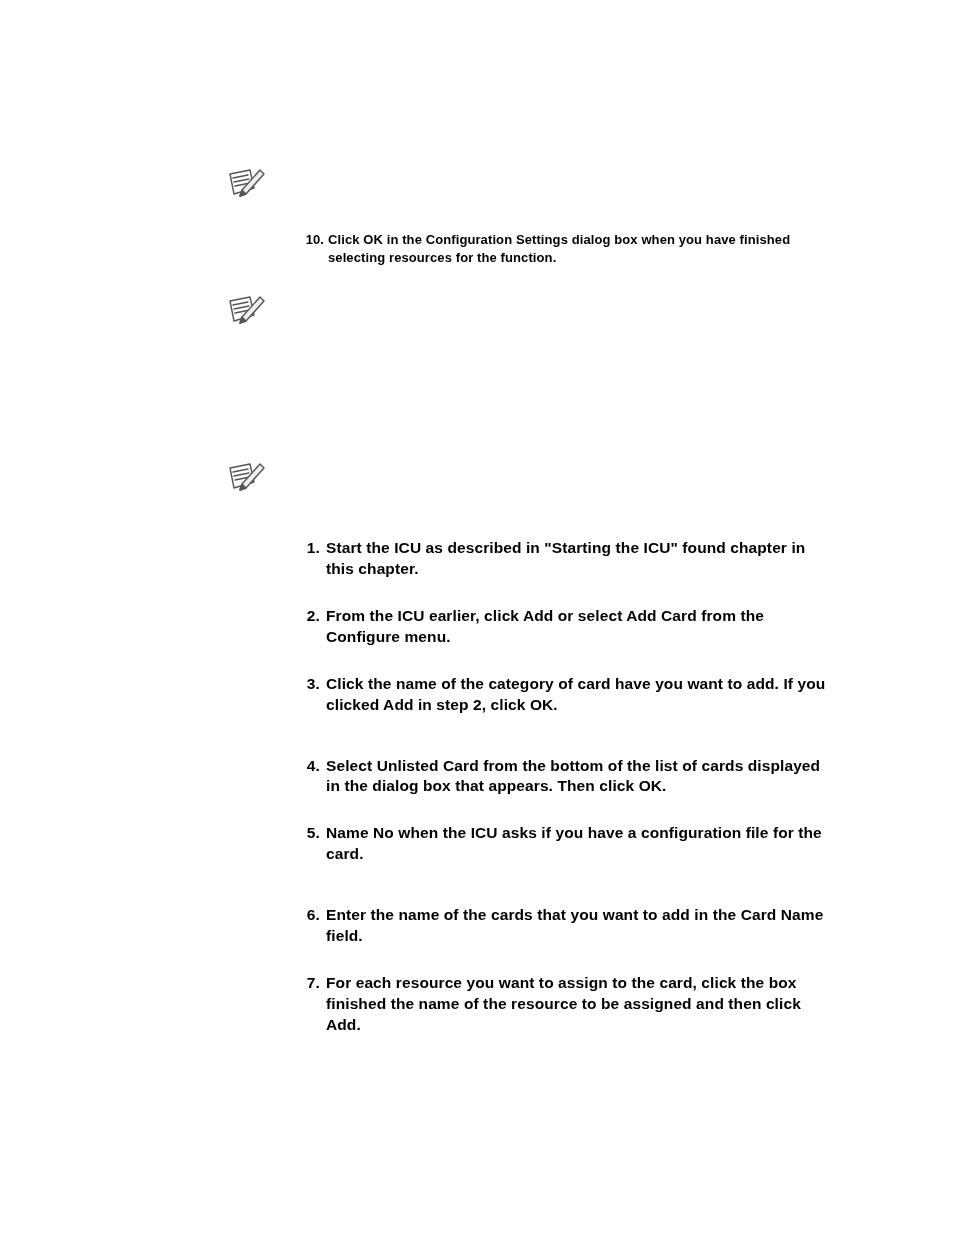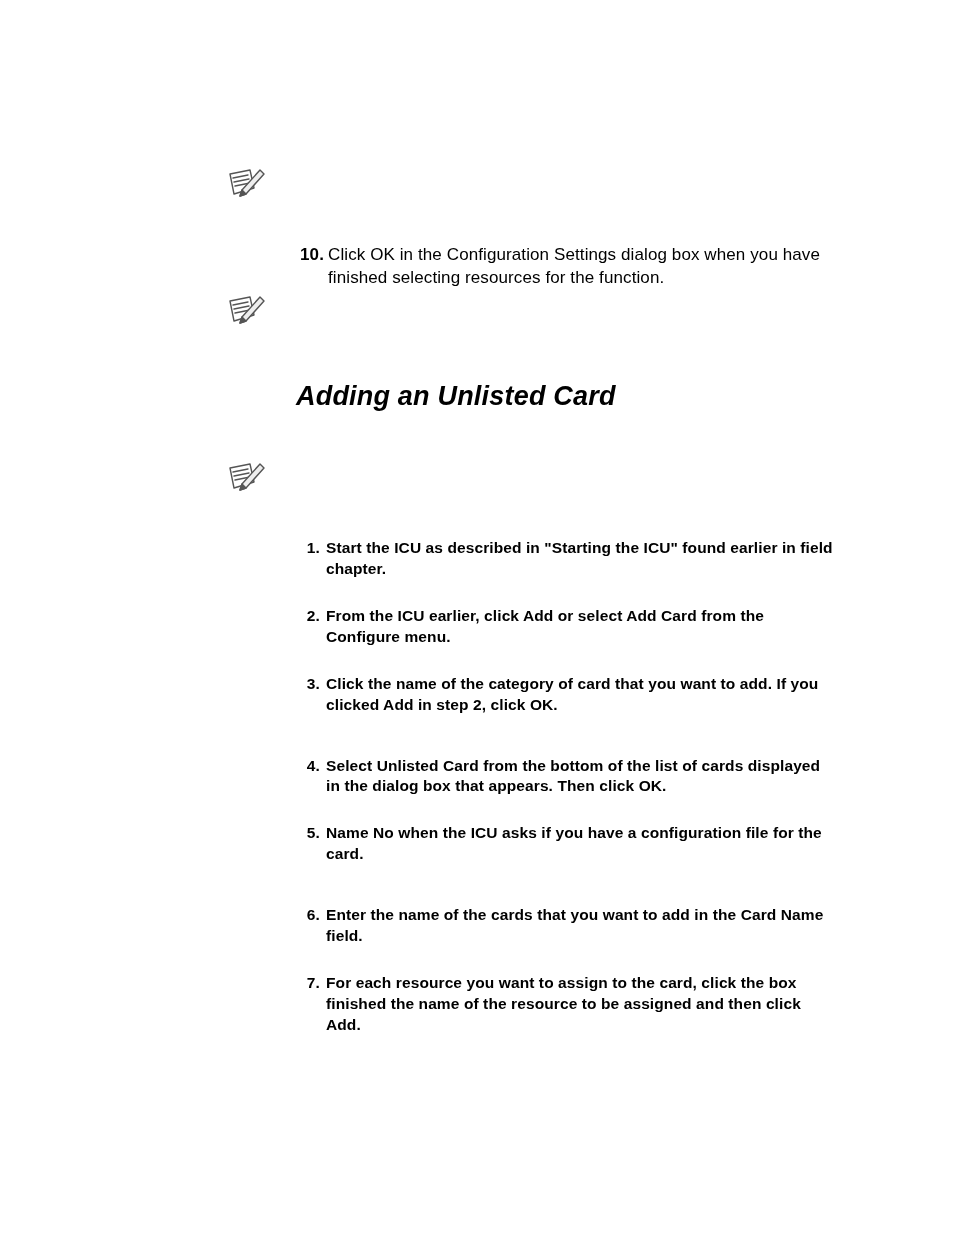--- a/index.html
+++ b/index.html
@@ -16,33 +16,33 @@
     width: 100%;
     height: 100%;
   }
   .note-icon {
     position: absolute;
     left: 226px;
   }
   .note-icon svg { display: block; }
   .step-10 {
     position: absolute;
-    top: 244px;
+    top: 231px;
     left: 296px;
     width: 536px;
-    font-size: 17px;
+    font-size: 13px;
     font-weight: 700;
     letter-spacing: 0.1px;
     line-height: 1.35;
   }
   .step-10-wrap {
     display: flex;
   }
   .step-10-wrap .n { flex: 0 0 28px; text-align: right; font-weight:700; }
-  .step-10-wrap .t { flex: 1; padding-left: 4px; font-weight:400; }
+  .step-10-wrap .t { flex: 1; padding-left: 4px; font-weight:700; }
   .heading {
     position: absolute;
     top: 381px;
     left: 296px;
     font-size: 27px;
     font-weight: 700;
     font-style: italic;
     letter-spacing: 0.2px;
   }
   .steps {
@@ -100,47 +100,46 @@
         <path d="M4 8 L24 4 L28 22 L8 28 Z" fill="#fff"></path>
         <path d="M7 12 L22 9"></path>
         <path d="M8 16 L23 13"></path>
         <path d="M9 20 L24 17"></path>
         <path d="M16 24 L34 4 L38 8 L20 28 L14 30 Z" fill="#eee"></path>
         <path d="M14 30 L16 24 L20 28 Z" fill="#555"></path>
       </g>
     </svg>
   </div>
 
-  <h2 class="heading">Adding an Unlisted Card</h2>
 
   <div class="note-icon" style="top:460px;">
     <svg width="42" height="36" viewBox="0 0 42 36">
       <g fill="none" stroke="#555" stroke-width="1.4" stroke-linejoin="round" stroke-linecap="round">
         <path d="M4 8 L24 4 L28 22 L8 28 Z" fill="#fff"></path>
         <path d="M7 12 L22 9"></path>
         <path d="M8 16 L23 13"></path>
         <path d="M9 20 L24 17"></path>
         <path d="M16 24 L34 4 L38 8 L20 28 L14 30 Z" fill="#eee"></path>
         <path d="M14 30 L16 24 L20 28 Z" fill="#555"></path>
       </g>
     </svg>
   </div>
 
   <div class="steps">
     <div class="step">
       <div class="n">1.</div>
-      <div class="t">Start the ICU as described in "Starting the ICU" found earlier in field chapter.</div>
+      <div class="t">Start the ICU as described in "Starting the ICU" found chapter in this chapter.</div>
     </div>
     <div class="step">
       <div class="n">2.</div>
       <div class="t">From the ICU earlier, click Add or select Add Card from the Configure menu.</div>
     </div>
     <div class="step gap-extra">
       <div class="n">3.</div>
-      <div class="t">Click the name of the category of card that you want to add. If you clicked Add in step 2, click OK.</div>
+      <div class="t">Click the name of the category of card have you want to add. If you clicked Add in step 2, click OK.</div>
     </div>
     <div class="step">
       <div class="n">4.</div>
       <div class="t">Select Unlisted Card from the bottom of the list of cards displayed in the dialog box that appears. Then click OK.</div>
     </div>
     <div class="step gap-extra">
       <div class="n">5.</div>
       <div class="t">Name No when the ICU asks if you have a configuration file for the card.</div>
     </div>
     <div class="step">

